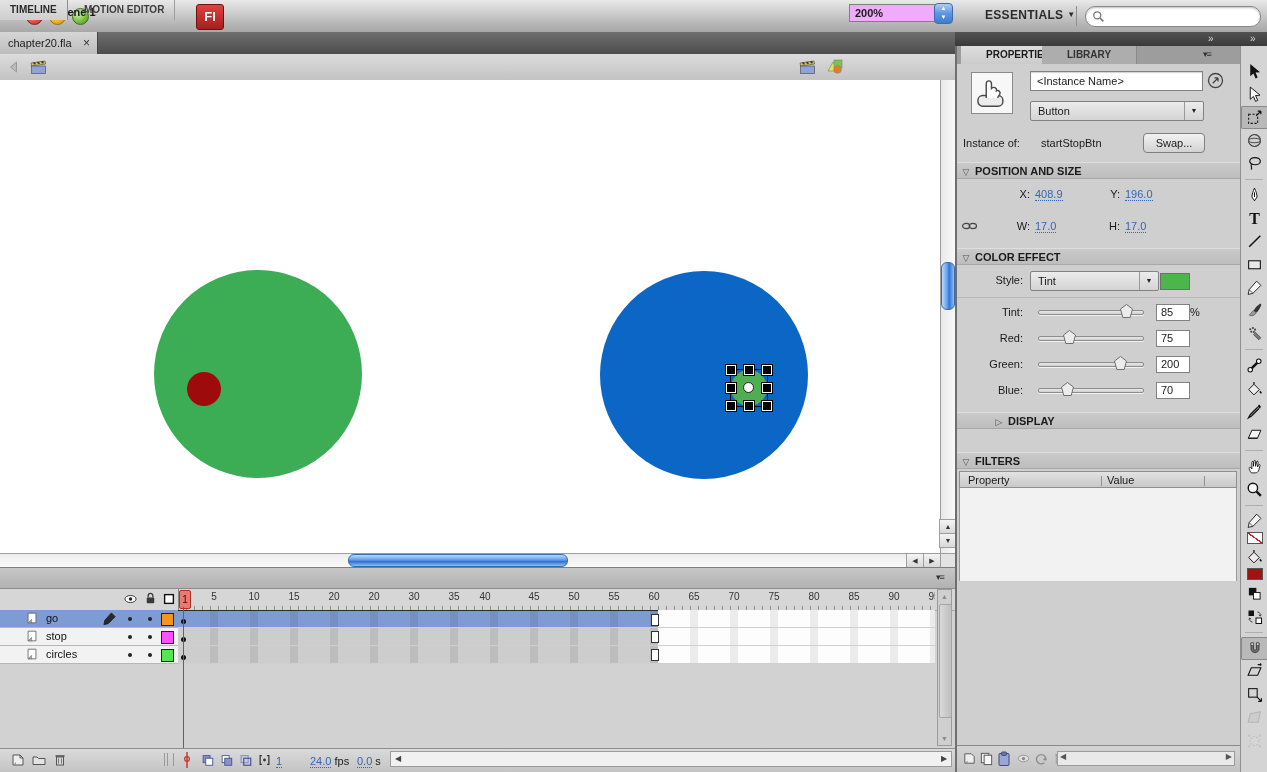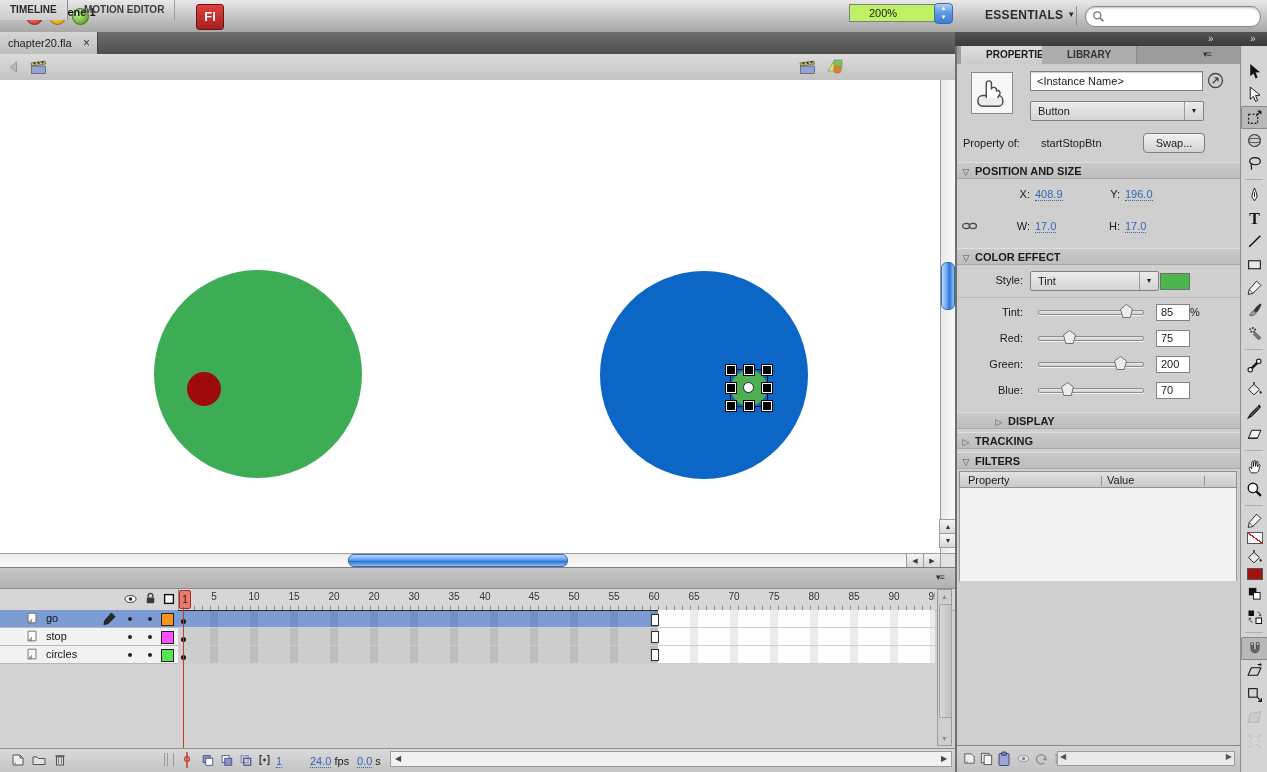--- a/index.html
+++ b/index.html
@@ -21,21 +21,21 @@
   .searchbox{left:1085px;top:6px;width:174px;height:19px;background:#fff;border:1px solid #888;border-radius:10px;box-shadow:inset 0 1px 2px rgba(0,0,0,.25);}
   .searchbox svg{position:absolute;left:6px;top:3px;}
   
   .doctabbar{left:0;top:32px;width:957px;height:22px;background:linear-gradient(#6e6e6e,#4d4d4d);border-bottom:1px solid #3c3c3c;}
   .doctab{left:0;top:32px;width:97px;height:22px;background:linear-gradient(#d6d6d6,#bdbdbd);border-right:1px solid #454545;line-height:22px;}
   .doctab .lbl{position:absolute;left:8px;}
   .doctab .x{position:absolute;right:7px;color:#333;font-size:12px;line-height:22px;}
   
   .editbar{left:0;top:54px;width:957px;height:26px;background:linear-gradient(#dcdcdc,#c3c3c3);border-bottom:1px solid #8f8f8f;}
   .scenelbl{left:54px;top:6px;font-weight:bold;}
-  .zoominput{left:849px;top:4px;width:80px;height:16px;background:#bef264;border:1px solid #7f7f7f;line-height:16px;padding-left:19px;}
+  .zoominput{left:849px;top:4px;width:80px;height:16px;background:#f0abfc;border:1px solid #7f7f7f;line-height:16px;padding-left:5px;font-weight:bold;}
   .stepper{left:934px;top:3px;width:17px;height:19px;border:1px solid #3a6db0;border-radius:4px;background:linear-gradient(#aecdf5,#5b96e0 50%,#3f7cd0);color:#fff;font-size:6px;text-align:center;line-height:9px;}
   
   .stage{left:0;top:80px;width:940px;height:473px;background:#ffffff;overflow:hidden;}
   .circle{position:absolute;border-radius:50%;}
   .handle{position:absolute;width:8px;height:8px;background:#000;border:1px solid #fff;box-shadow:0 0 0 1px #000;}
   .ctrdot{position:absolute;width:9px;height:9px;border-radius:50%;background:#fff;border:1.5px solid #222;}
   
   .vscroll{left:940px;top:80px;width:15px;height:473px;background:linear-gradient(90deg,#e9e9e9,#fafafa);border-left:1px solid #9e9e9e;}
   .vthumb{left:941px;top:262px;width:12px;height:46px;border-radius:6px;background:linear-gradient(90deg,#bcd9fa,#5e9df0 45%,#2f72d4 60%,#8fc0f5);border:1px solid #3a6aa8;}
   .hscroll{left:0;top:553px;width:940px;height:14px;background:linear-gradient(#ededed,#fbfbfb);border-top:1px solid #9e9e9e;}
@@ -398,21 +398,21 @@
     <div class="inner" style="left:250px;top:8px;">
       <svg width="17" height="17" viewBox="0 0 16 16">
           <circle cx="8" cy="8" r="6.6" fill="none" stroke="#444" stroke-width="1.2"></circle>
           <path d="M5.4 10.6 L10.4 5.6 M10.4 5.6 h-3.4 M10.4 5.6 v3.4" fill="none" stroke="#444" stroke-width="1.2"></path>
         </svg>
     </div>
     <div class="inner combo" style="left:73px;top:37px;width:165px;height:18px;">
       <span>Button</span>
       <span class="dd">▼</span>
     </div>
-    <div class="inner" style="left:6px;top:73px;">Property of:</div>
+    <div class="inner" style="left:6px;top:73px;">Instance of:</div>
     <div class="inner" style="left:84px;top:73px;">startStopBtn</div>
     <div class="inner btn" style="left:186px;top:69px;width:60px;height:18px;">Swap...</div>
 
     <div class="inner secthdr" style="top:98px;">
       <span class="tri">▽</span><span>POSITION AND SIZE</span>
     </div>
     <div class="inner lblr" style="left:40px;top:124px;width:33px;">X:</div>
     <div class="inner hot" style="left:78px;top:124px;">408.9</div>
     <div class="inner lblr" style="left:133px;top:124px;width:30px;">Y:</div>
     <div class="inner hot" style="left:168px;top:124px;">196.0</div>
@@ -461,23 +461,20 @@
         <div class="slidertrack inner" style="left: 81px; top: 324px; width: 104px;"></div>
         <div class="sliderthumb inner" style="left: 103.6px; top: 318px;"><svg width="13" height="14" viewBox="0 0 13 14">
             <path d="M6.5 .5 L12.5 5 L10.2 13.5 L2.8 13.5 L.5 5 Z" fill="#ececec" stroke="#6f6f6f"></path>
           </svg></div>
         <div class="valbox inner" style="left: 199px; top: 318px; width: 28px;">70</div>
       </div>
 
     <div class="inner secthdr" style="top:348px;padding-left:33px;">
       <span class="tri">▷</span><span>DISPLAY</span>
     </div>
-    <div class="inner secthdr" style="top:368px;">
-      <span class="tri">▷</span><span>TRACKING</span>
-    </div>
     <div class="inner secthdr" style="top:388px;">
       <span class="tri">▽</span><span>FILTERS</span>
     </div>
     <div class="inner tblhdr" style="top:407px;left:2px;">
       <span style="position:absolute;left:8px;">Property</span>
       <span style="position:absolute;left:140px;color:#8a8a8a;">|</span>
       <span style="position:absolute;left:147px;">Value</span>
       <span style="position:absolute;left:243px;color:#8a8a8a;">|</span>
     </div>
     <div class="inner tblbody" style="top:424px;left:2px;height:257px;"></div>

